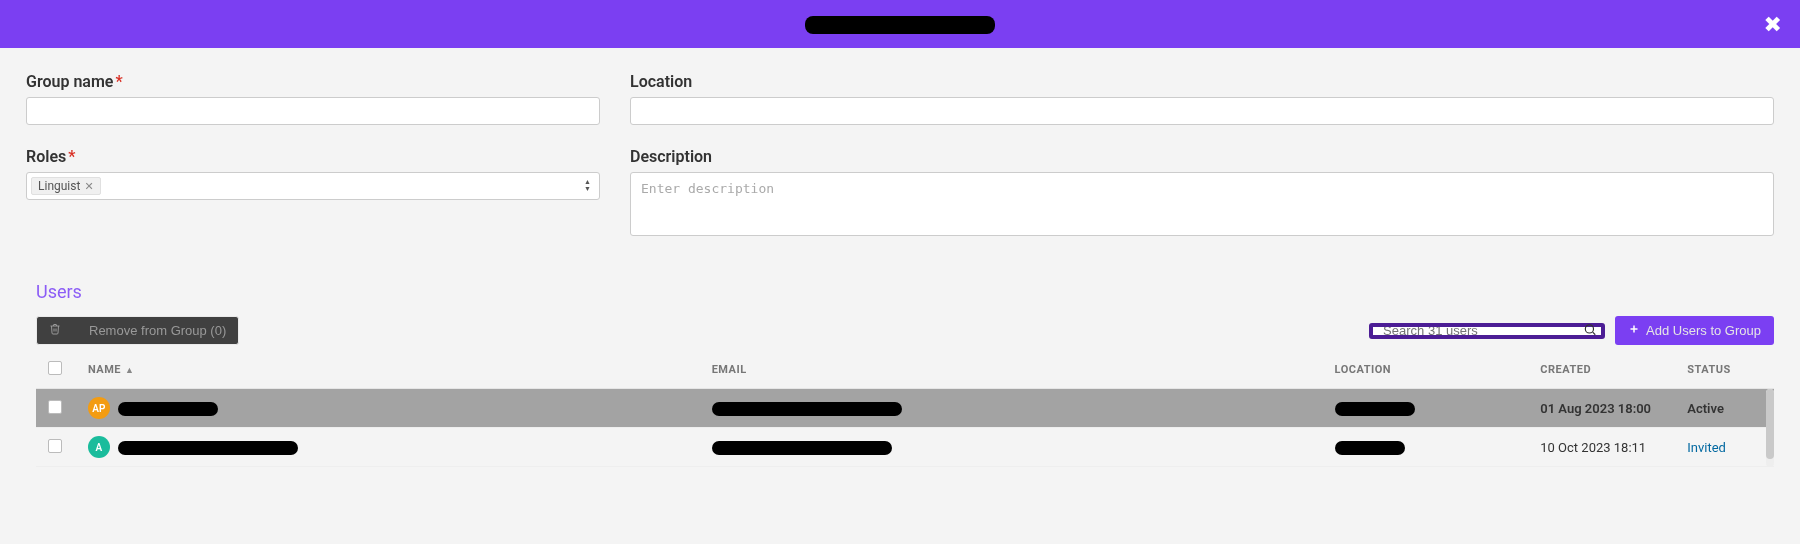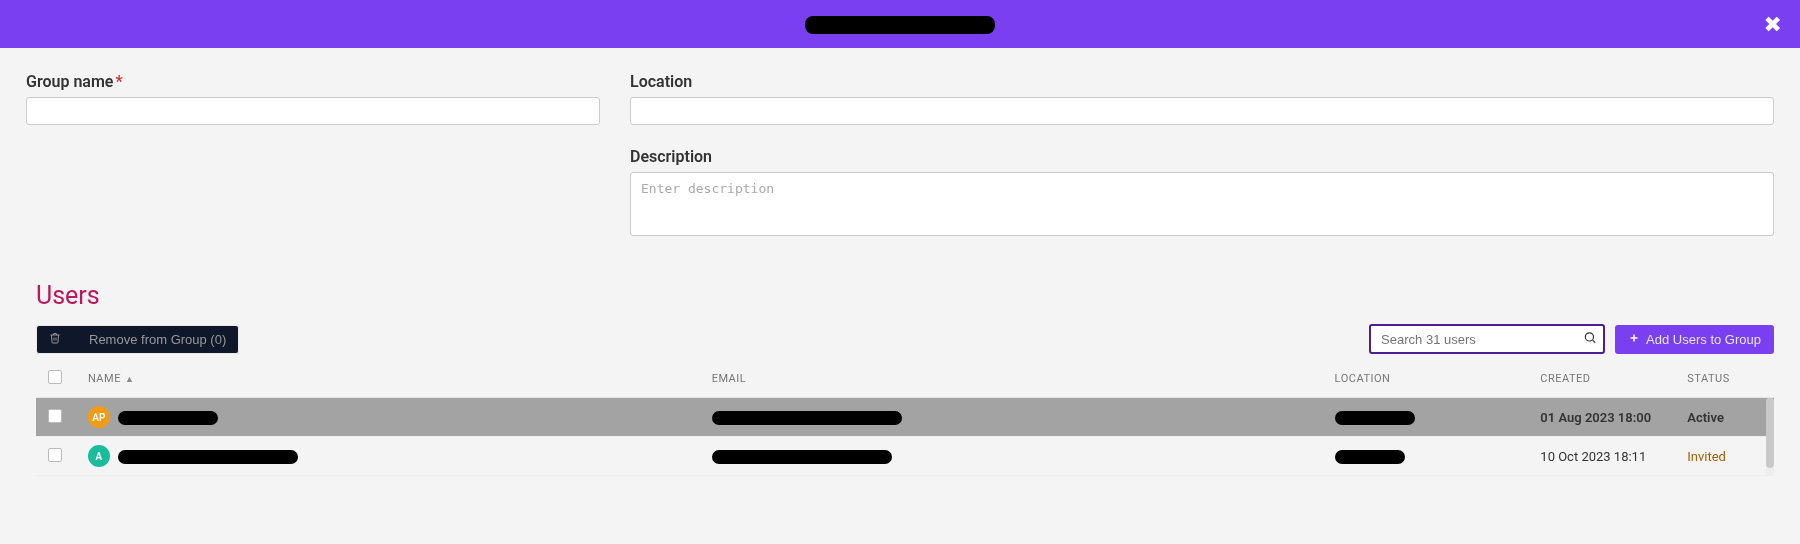--- a/index.html
+++ b/index.html
@@ -25,49 +25,49 @@
   .ms-tag .x { cursor: pointer; color: #888; font-size: 11px; }
   .ms-caret { position: absolute; right: 8px; top: 50%; transform: translateY(-50%); color: #555; font-size: 10px; line-height: 1; }
   .ms-caret::before { content: "▲"; display:block; font-size:7px; }
   .ms-caret::after { content: "▼"; display:block; font-size:7px; }
 
   .textarea { width: 100%; height: 64px; border: 1px solid #ccc; border-radius: 3px; padding: 8px 10px; font-size: 13px; resize: none; background:#fff; }
   .textarea::placeholder, .text-input::placeholder { color: #aaa; }
 
   
   .users-section { padding: 0 26px 0 36px; margin-top: 20px; }
-  .users-title { font-size: 25px; color: #be185d; font-weight: 400; margin: 0 0 14px 0; }
+  .users-title { font-size: 18px; color: #8b5cf6; font-weight: 400; margin: 0 0 14px 0; }
 
   .toolbar { display: flex; align-items: center; justify-content: space-between; margin-bottom: 4px; }
   .btn { border-radius: 3px; font-size: 13px; padding: 6px 12px; display: inline-flex; align-items: center; gap: 6px; cursor: pointer; border: 1px solid transparent; }
-  .btn-remove { background: #0f172a; color: #999; border-color: #eaeaea; cursor: default; gap: 28px; }
+  .btn-remove { background: #404040; color: #999; border-color: #eaeaea; cursor: default; gap: 28px; }
   .btn-primary { background: #7b3ff2; color: #e5e5e5; }
   .toolbar-right { display: flex; align-items: center; gap: 10px; }
   .search-wrap { position: relative; }
-  .search-input { width: 236px; height: 30px; border: 2px solid #4c1d95; border-radius: 3px; padding: 4px 30px 4px 10px; font-size: 13px; background:#fff; }
+  .search-input { width: 236px; height: 16px; border: 4px solid #4c1d95; border-radius: 3px; padding: 4px 30px 4px 10px; font-size: 13px; background:#fff; }
   .search-icon { position: absolute; right: 8px; top: 50%; transform: translateY(-50%); color: #555; }
 
   
   .table-wrap { margin-top: 6px; position: relative; }
   .table { width: 100%; border-collapse: collapse; }
-  .table thead th { text-align: left; font-size: 11px; font-weight: 400; color: #777; letter-spacing: 0.5px; padding: 10px 12px; border-bottom: 1px solid #e5e5e5; text-transform: uppercase; }
+  .table thead th { text-align: left; font-size: 11px; font-weight: 700; color: #777; letter-spacing: 0.5px; padding: 10px 12px; border-bottom: 1px solid #e5e5e5; text-transform: uppercase; }
   .col-check { width: 40px; }
   .col-name { width: 640px; }
   .col-email { width: 640px; }
   .col-loc { width: 210px; }
   .col-created { width: 150px; }
   .col-status { width: 100px; }
   .sort-caret { font-size: 9px; color: #888; margin-left: 4px; }
   .table tbody td { padding: 8px 12px; font-size: 13px; border-bottom: 1px solid #eee; vertical-align: middle; }
   .row-selected { background: #a3a3a3; }
   .row-selected td { font-weight: 600; }
   .chk { width: 14px; height: 14px; border: 1px solid #bbb; border-radius: 2px; display: inline-block; background:#fff; }
   .avatar { width: 22px; height: 22px; border-radius: 50%; display: inline-flex; align-items: center; justify-content: center; font-size: 10px; font-weight: 600; color: #fff; margin-right: 8px; vertical-align: middle; }
   .name-cell { display: flex; align-items: center; }
-  .muted { color: #a16207; font-weight: 400; }
+  .muted { color: #0369a1; font-weight: 400; }
   .scroll-track { position: absolute; right: 0; top: 38px; bottom: 0; width: 8px; background: #eee; border-radius: 4px; }
   .scroll-thumb { position: absolute; left: 0; width: 8px; background: #c9c9c9; border-radius: 4px; top: 0; height: 70px; }
 
   .redact { display:inline-block; background:#000; border-radius:8px; height:14px; vertical-align:middle; }
 </style>
 </head>
 <body>
 
 <div class="page">
 
@@ -79,20 +79,32 @@
     <span class="header-close" title="Close">✖</span>
   </div>
 
   <div class="form-area">
     <div class="col-left">
       <div class="field">
         <label class="label">
           <span>Group name</span><span class="req">*</span>
         </label>
         <input type="text" class="text-input" value="" style="">
+      </div>
+      <div class="field">
+        <label class="label">
+          <span>Roles</span><span class="req">*</span>
+        </label>
+        <div class="multiselect">
+          <span class="ms-tag">
+            <span>Linguist</span>
+            <span class="x">✕</span>
+          </span>
+          <span class="ms-caret"></span>
+        </div>
       </div>
     </div>
     <div class="col-right">
       <div class="field">
         <label class="label">Location</label>
         <input type="text" class="text-input" value="" style="">
       </div>
       <div class="field">
         <label class="label">Description</label>
         <textarea class="textarea" placeholder="Enter description" style=""></textarea>

